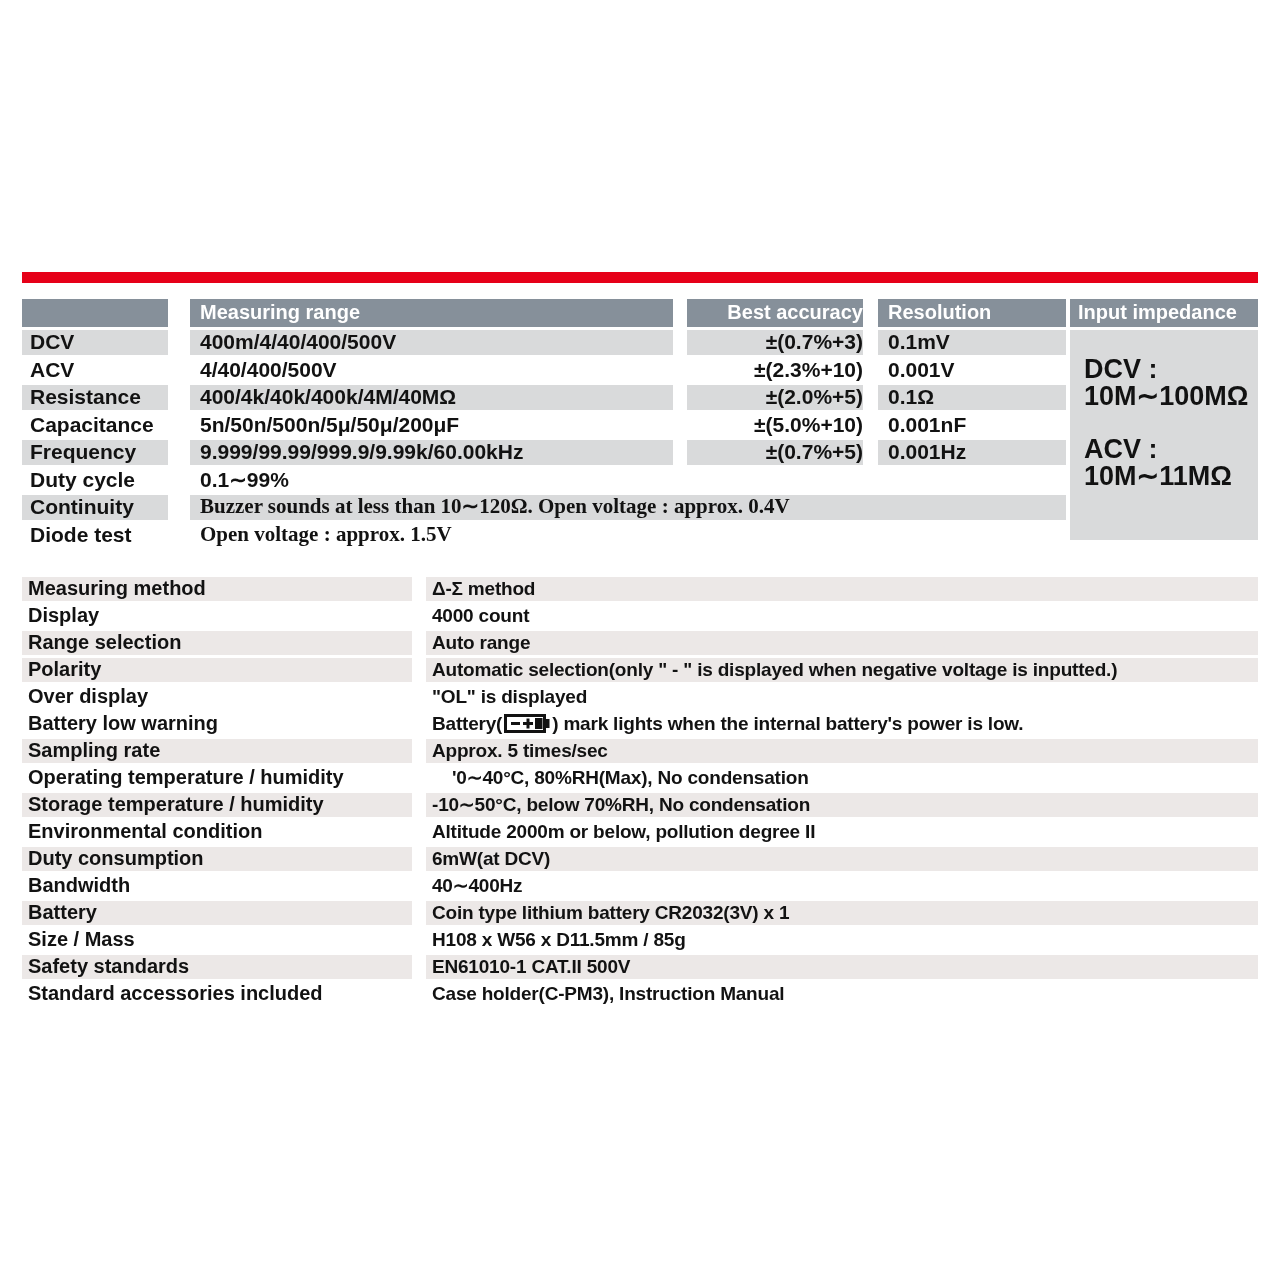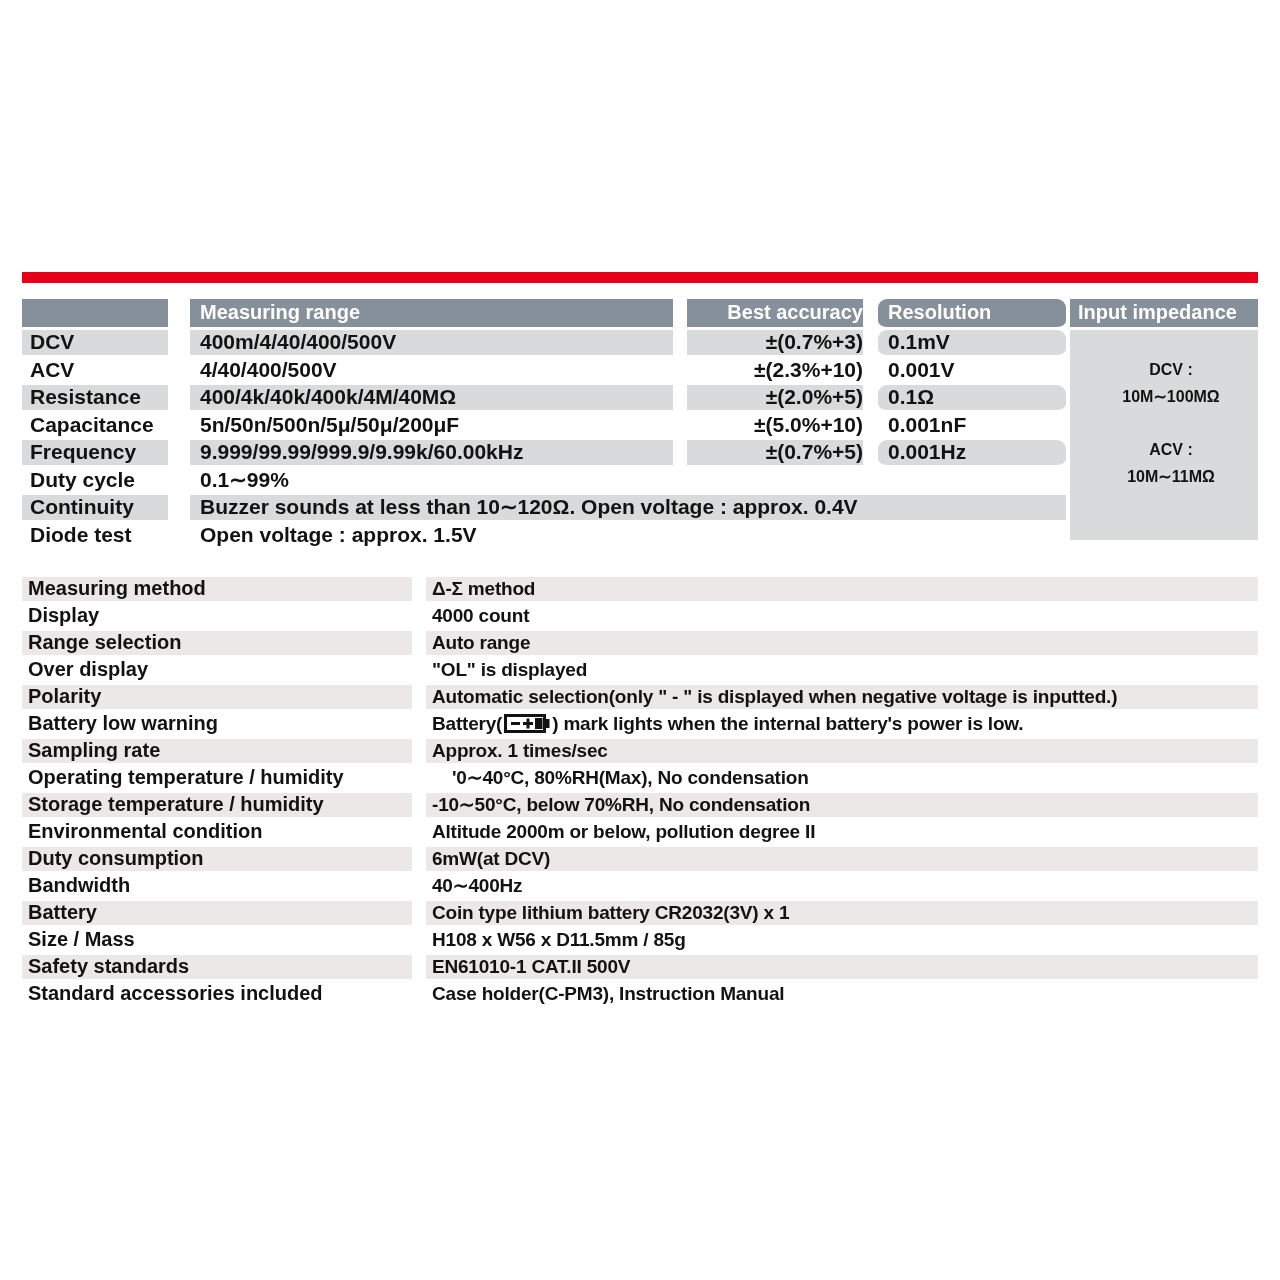--- a/index.html
+++ b/index.html
@@ -11,28 +11,28 @@
   .red-bar{position:absolute;left:22px;top:272px;width:1236px;height:11px;background:#e60018;}
 
   
   .top-table{position:absolute;left:22px;top:299px;width:1236px;font-size:21px;}
   .trow{display:flex;height:27.5px;line-height:23px;white-space:nowrap;}
   .trow.thead{height:31px;line-height:26px;}
   .cell{box-sizing:border-box;border-bottom:3px solid #ffffff;}
   .c1{width:146px;margin-right:22px;padding-left:8px;}
   .c2{width:483px;margin-right:14px;padding-left:10px;}
   .c3{width:176px;margin-right:15px;padding-left:10px;text-align:right;}
-  .c4{width:188px;margin-right:4px;padding-left:10px;border-radius:9px;}
+  .c4{width:188px;margin-right:4px;padding-left:10px;}
   .c5{width:188px;padding-left:8px;}
-  .cspan{width:876px;padding-left:10px;}
+  .cspan{width:876px;padding-left:10px;font-family:Liberation Serif, serif;}
   .thead .cell{background:#86909a;color:#ffffff;font-size:20px;border-bottom:3px solid #ffffff;}
   .trow.shaded .bg{background:#d9dadb;}
   .impedance-cell{
     position:absolute;left:1048px;top:31px;width:188px;height:210px;background:#d9dadb;
-    text-align:center;font-size:16px;line-height:27px;padding-top:26px;box-sizing:border-box;padding-left:14px;
+    text-align:left;font-size:27px;line-height:27px;padding-top:26px;box-sizing:border-box;padding-left:14px;
   }
   .imp-spacer{height:26px;}
 
   
   .bottom-table{position:absolute;left:22px;top:577px;width:1236px;}
   .brow{display:flex;height:27px;line-height:23px;white-space:nowrap;}
   .blabel{width:390px;margin-right:14px;padding-left:6px;font-size:20px;box-sizing:border-box;border-bottom:3px solid #fff;}
   .bvalue{flex:1;padding-left:6px;font-size:19px;letter-spacing:-0.2px;box-sizing:border-box;border-bottom:3px solid #fff;}
   .bvalue.indent{padding-left:26px;}
   .brow.shaded .blabel,.brow.shaded .bvalue{background:#ece8e7;}
@@ -115,42 +115,42 @@
           <div class="cell bvalue">Δ-Σ method</div>
         </div>
         <div class="brow">
           <div class="cell blabel">Display</div>
           <div class="cell bvalue">4000 count</div>
         </div>
         <div class="brow shaded">
           <div class="cell blabel">Range selection</div>
           <div class="cell bvalue">Auto range</div>
         </div>
+        <div class="brow shaded">
+          <div class="cell blabel">Polarity</div>
+          <div class="cell bvalue">Automatic selection(only " - " is displayed when negative voltage is inputted.)</div>
+        </div>
         <div class="brow">
           <div class="cell blabel">Over display</div>
           <div class="cell bvalue">"OL" is displayed</div>
-        </div>
-        <div class="brow shaded">
-          <div class="cell blabel">Polarity</div>
-          <div class="cell bvalue">Automatic selection(only " - " is displayed when negative voltage is inputted.)</div>
         </div>
         <div class="brow">
           <div class="cell blabel">Battery low warning</div>
           <div class="cell bvalue"><span>Battery(</span><svg class="batt" width="46" height="19" viewBox="0 0 46 19">
               <rect x="1.5" y="1.5" width="39" height="16" fill="none" stroke="#121212" stroke-width="3"></rect>
               <rect x="40.5" y="5" width="5" height="9" fill="#121212"></rect>
               <rect x="31" y="4" width="7.5" height="11" fill="#121212"></rect>
               <rect x="7" y="8" width="9" height="3" fill="#121212"></rect>
               <rect x="19" y="8" width="10" height="3" fill="#121212"></rect>
               <rect x="22.5" y="4.5" width="3" height="10" fill="#121212"></rect>
             </svg><span>) mark lights when the internal battery's power is low.</span></div>
         </div>
         <div class="brow shaded">
           <div class="cell blabel">Sampling rate</div>
-          <div class="cell bvalue">Approx. 1 times/sec</div>
+          <div class="cell bvalue">Approx. 5 times/sec</div>
         </div>
         <div class="brow">
           <div class="cell blabel">Operating temperature / humidity</div>
           <div class="cell bvalue indent">'0∼40°C, 80%RH(Max), No condensation</div>
         </div>
         <div class="brow shaded">
           <div class="cell blabel">Storage temperature / humidity</div>
           <div class="cell bvalue">-10∼50°C, below 70%RH, No condensation</div>
         </div>
         <div class="brow">

